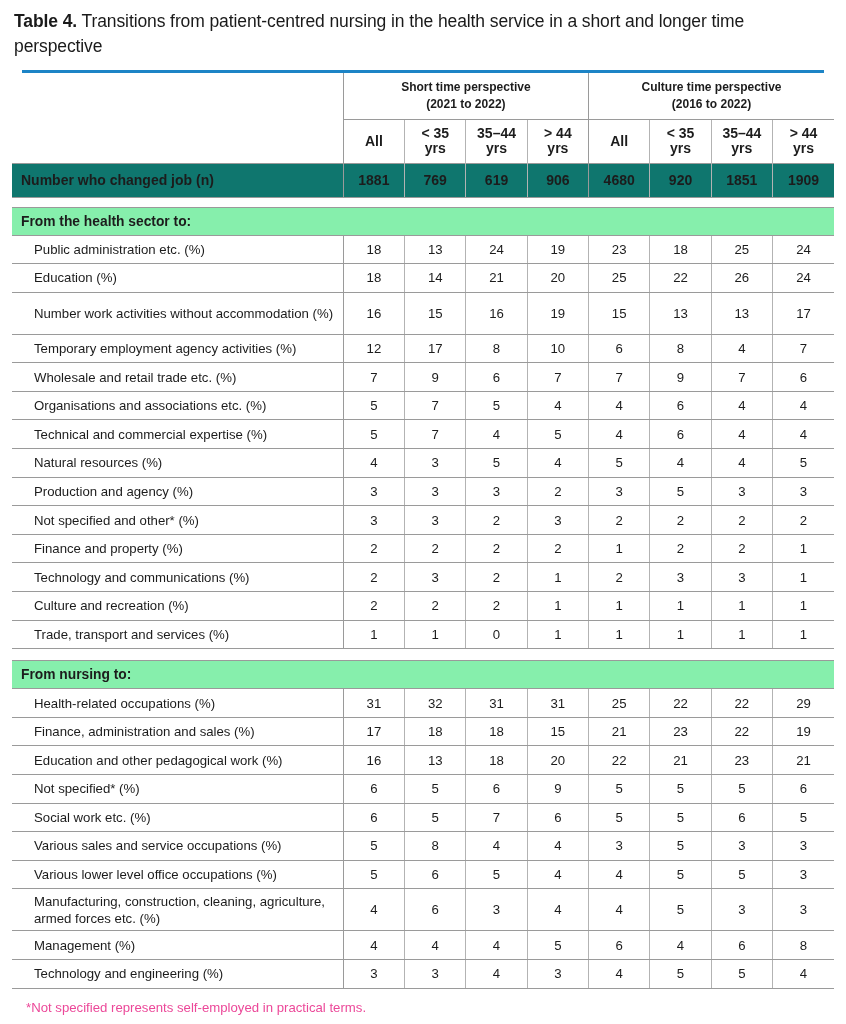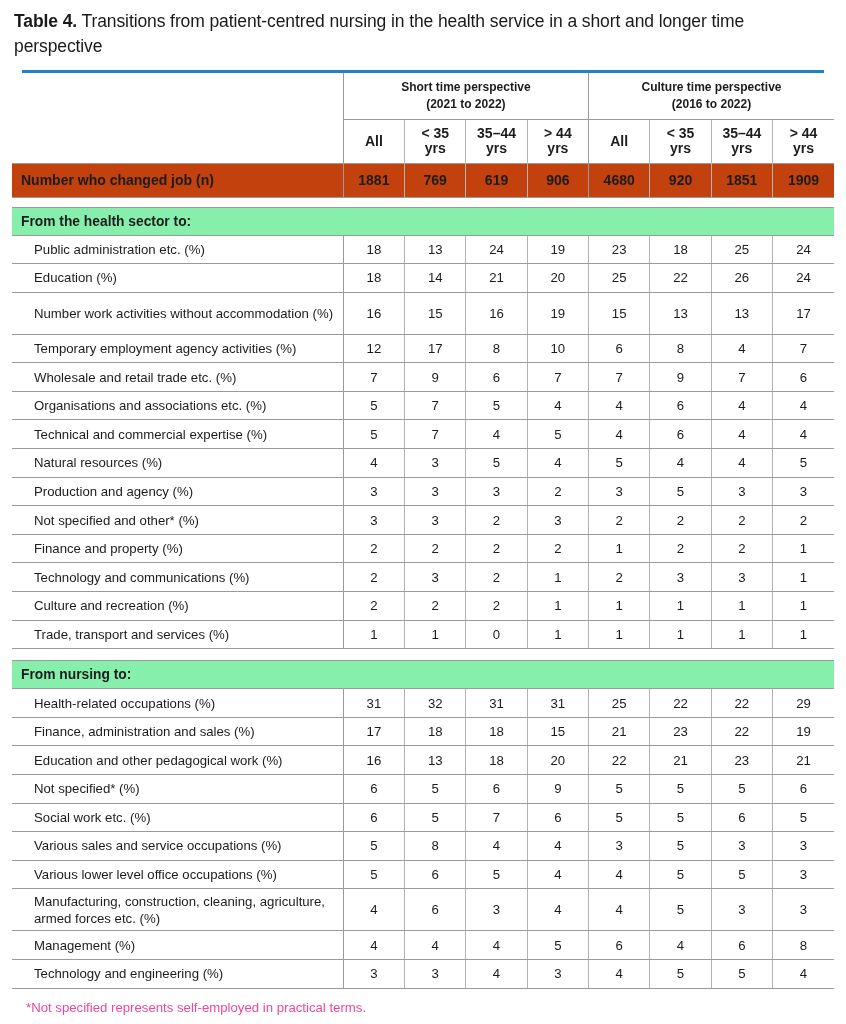--- a/index.html
+++ b/index.html
@@ -92,21 +92,21 @@
   }
   .hsub th.sub.firstcol {
     border-left: none;
   }
   .hsub th.sub.grpsep {
     border-left: 1.5px solid #9a9a9a;
   }
 
   
   tr.nrow {
-    background: #c2410c;
+    background: #0f766e;
     height: 34px;
   }
   tr.nrow td {
     border-top: 1.4px solid #9a9a9a;
     border-bottom: 1.4px solid #9a9a9a;
     font-weight: bold;
     font-size: 14px;
   }
   tr.nrow td.rowlabel {
     text-align: left;

